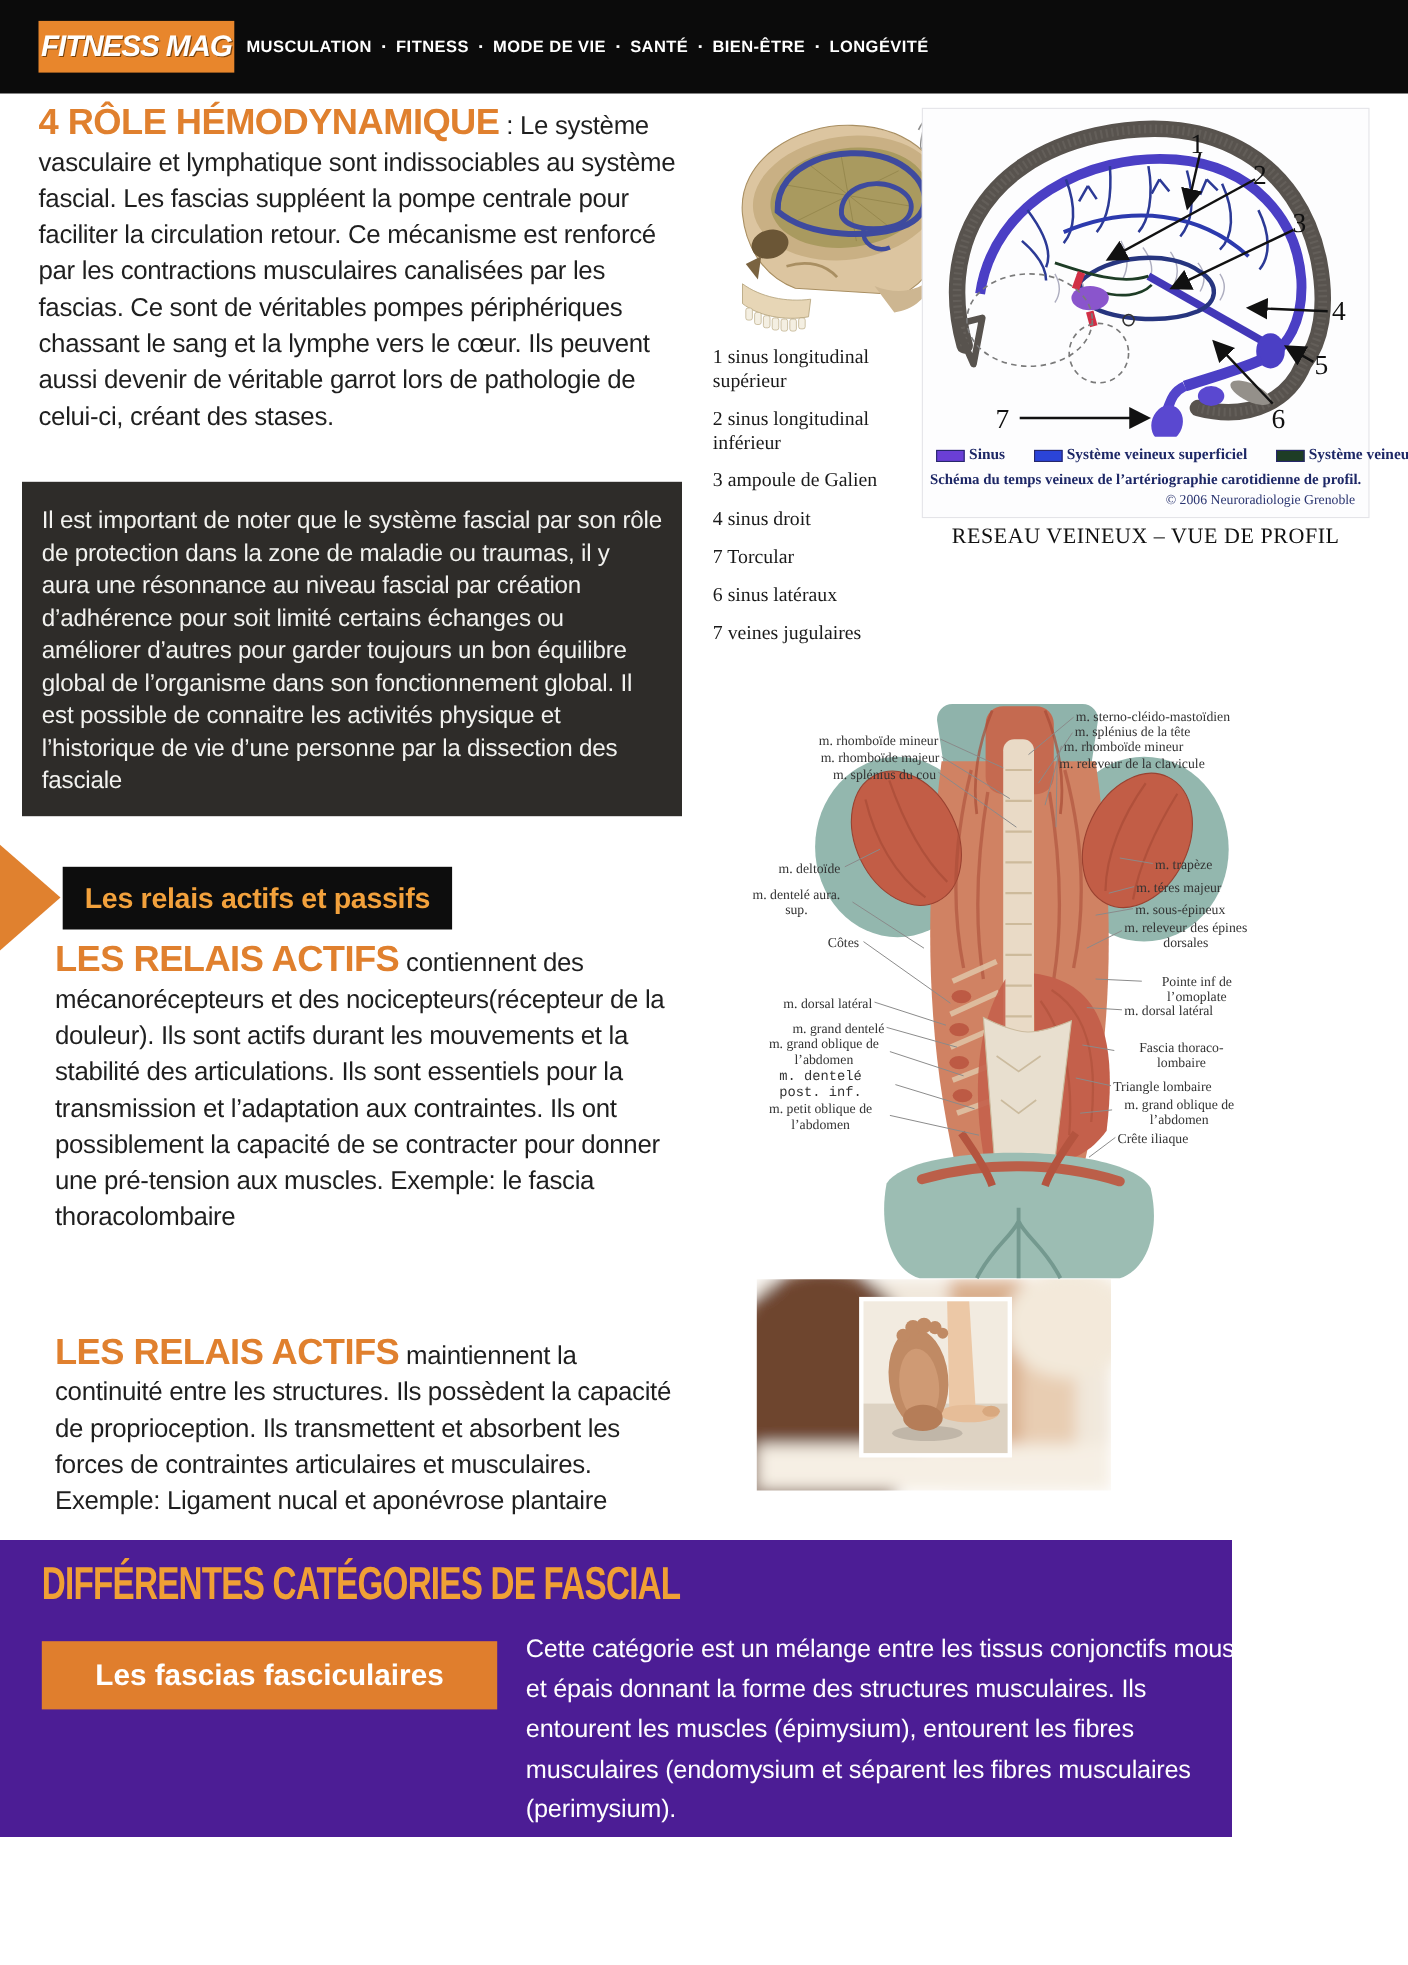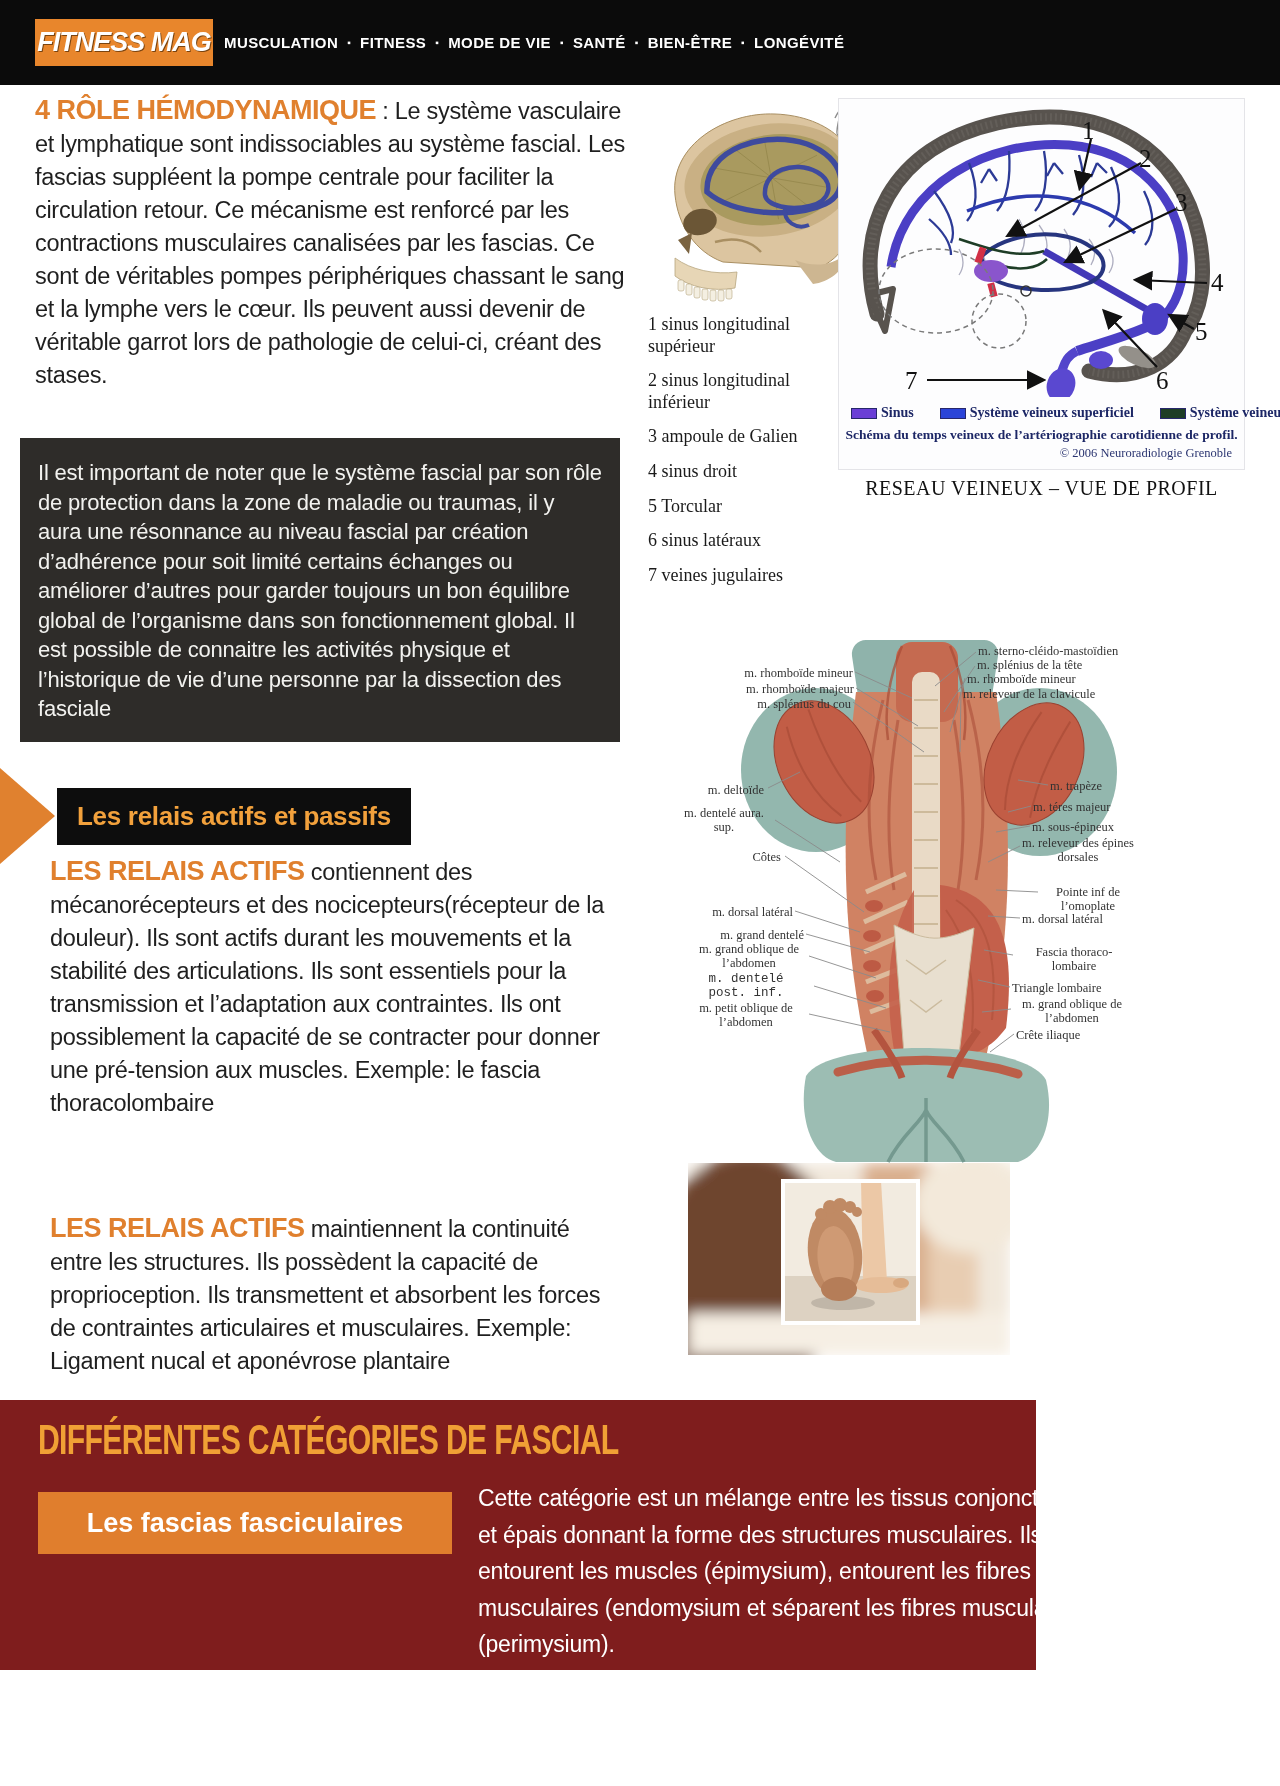--- a/index.html
+++ b/index.html
@@ -12,21 +12,21 @@
   .logo span{color:#fff;font-weight:bold;font-style:italic;font-size:27px;letter-spacing:-1px;
         text-shadow:1px 1px 0 #7a4410;white-space:nowrap;}
   .nav{position:absolute;left:224px;top:0;height:85px;display:flex;align-items:center;gap:9px;
        color:#fff;font-weight:bold;font-size:15px;letter-spacing:.4px;}
   .nav .sep{font-size:10px;color:#fff;}
   .hdr-right{position:absolute;left:865px;top:0;height:85px;display:flex;align-items:center;gap:14px;
        color:#fff;font-weight:bold;font-size:15px;letter-spacing:.2px;}
   
   .p{position:absolute;color:#1f1f1f;font-size:23.5px;line-height:33px;letter-spacing:-.3px;}
   .lead{display:inline;}
-  .h-org{color:#e0802e;font-weight:bold;font-size:27px;letter-spacing:-.5px;}
+  .h-org{color:#e0802e;font-weight:bold;font-size:33px;letter-spacing:-.5px;}
   .notebox{position:absolute;left:20px;top:438px;width:600px;box-sizing:border-box;
         background:#2e2c29;color:#f2f2ef;padding:20px 18px 18px 18px;
         font-size:22px;line-height:29.5px;letter-spacing:-.2px;}
   .arrow{position:absolute;left:0;top:768px;width:0;height:0;
         border-top:48px solid transparent;border-bottom:48px solid transparent;
         border-left:55px solid #e0812f;}
   .banner{position:absolute;left:57px;top:788px;height:57px;line-height:57px;background:#0d0d0d;
         color:#f2a13c;font-weight:bold;font-size:26px;padding:0 20px;letter-spacing:-.3px;}
   
   .figbox{position:absolute;}
@@ -44,21 +44,21 @@
   .vlist div{margin-bottom:13px;}
   .reseau{position:absolute;left:838px;top:477px;width:407px;text-align:center;
         font-family:"Liberation Serif",serif;font-size:20px;color:#111;letter-spacing:.5px;}
   .musclefig{position:absolute;left:688px;top:630px;width:475px;height:535px;}
   .mlabel{position:absolute;font-family:"Liberation Serif",serif;font-size:12.5px;color:#333;
         line-height:1.12;white-space:nowrap;}
   .mlabel.wrap{white-space:normal;text-align:center;}
   .mlabel.ml{text-align:right;}
   .footfig{position:absolute;left:688px;top:1163px;width:322px;height:192px;}
   
-  .bottom{position:absolute;left:0;top:1400px;width:1036px;height:270px;background:#7f1d1d;}
+  .bottom{position:absolute;left:0;top:1400px;width:1120px;height:270px;background:#4c1d95;}
   .btitle{position:absolute;left:38px;top:16px;color:#f0a035;font-weight:bold;font-size:42px;
         letter-spacing:-1px;transform:scaleX(.72);transform-origin:left center;white-space:nowrap;}
   .tag{position:absolute;left:38px;top:92px;width:414px;height:62px;background:#e07e2d;
         display:flex;align-items:center;justify-content:center;color:#fff;font-weight:bold;font-size:27px;}
   .bpara{position:absolute;left:478px;top:80px;width:645px;color:#fff;font-size:23px;line-height:36.5px;letter-spacing:-.2px;}
 </style>
 </head>
 <body>
 
 <div id="page">
@@ -209,21 +209,21 @@
     </div>
     <div class="cap">Schéma du temps veineux de l’artériographie carotidienne de profil.</div>
     <div class="credit">© 2006 Neuroradiologie Grenoble</div>
   </div>
 
   <div class="vlist">
     <div>1 sinus longitudinal supérieur</div>
     <div>2 sinus longitudinal inférieur</div>
     <div>3 ampoule de Galien</div>
     <div>4 sinus droit</div>
-    <div>5 Torcular</div>
+    <div>7 Torcular</div>
     <div>6 sinus latéraux</div>
     <div>7 veines jugulaires</div>
   </div>
 
   <div class="reseau">RESEAU VEINEUX – VUE DE PROFIL</div>
 
   <div class="musclefig">
     <svg width="475" height="535" viewBox="0 0 475 535" style="position:absolute;left:0;top:0;">
       <path d="M178,10 h118 a14,14 0 0 1 14,16 l-6,40 h-134 l-6,-40 a14,14 0 0 1 14,-16 z" fill="#8fb3ab"></path>
       <ellipse cx="128" cy="140" rx="75" ry="82" fill="#93b7ae"></ellipse>

